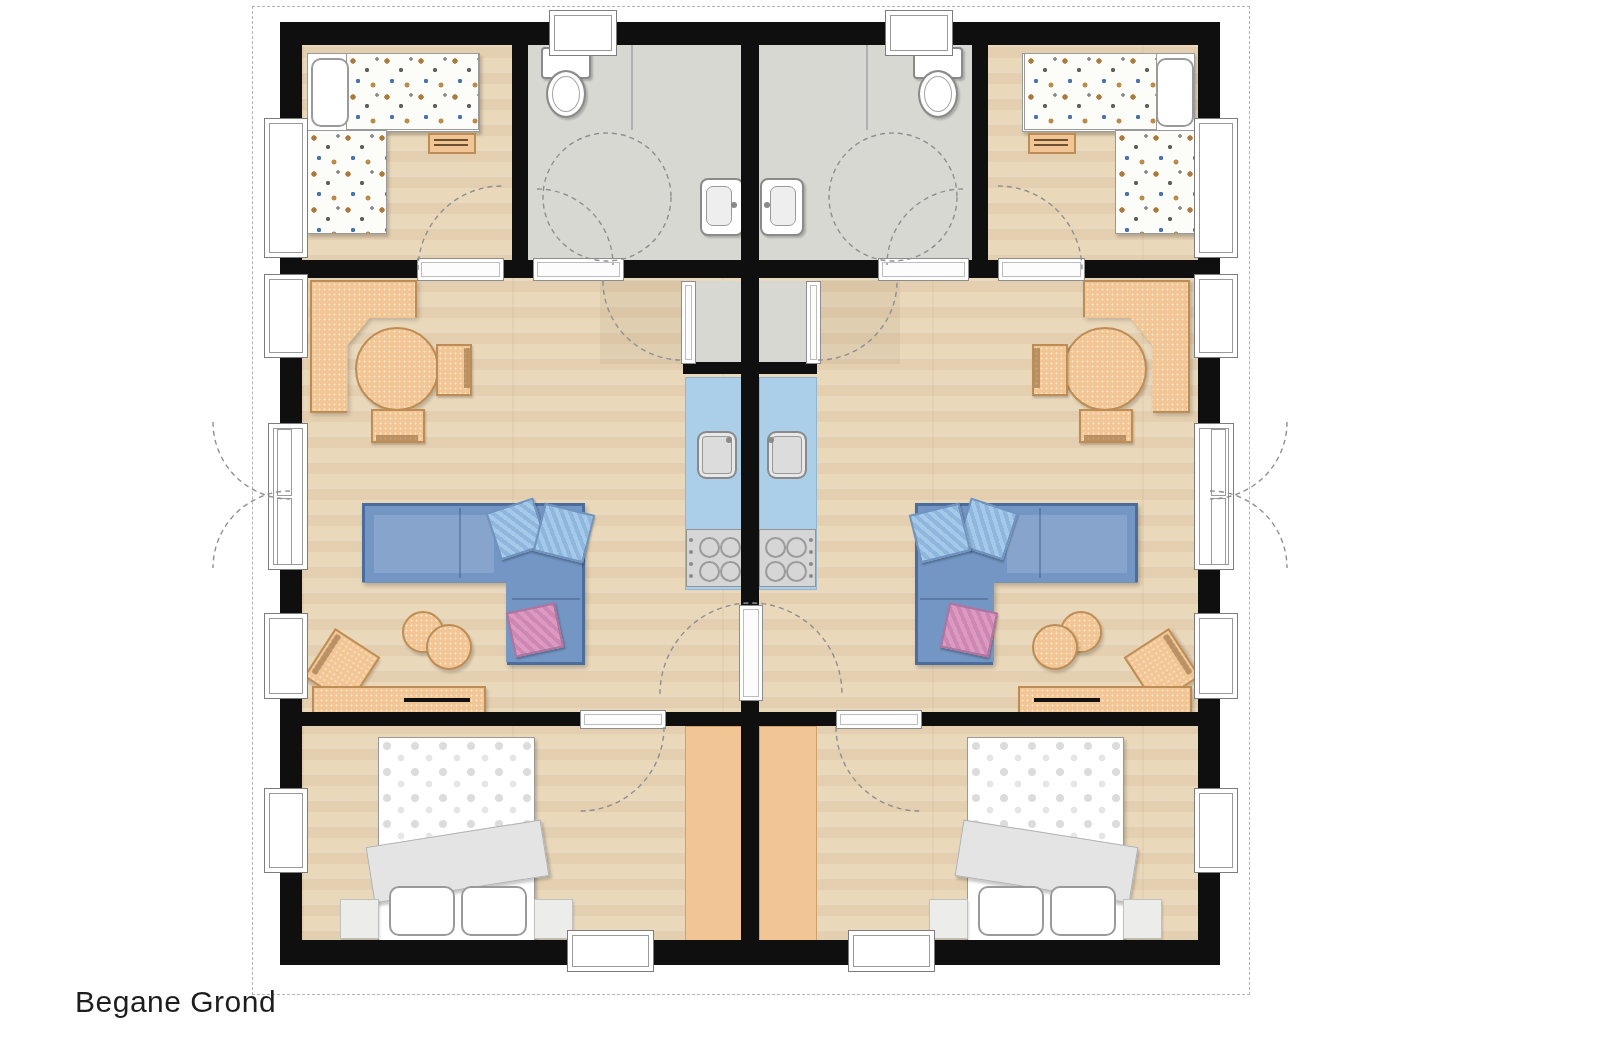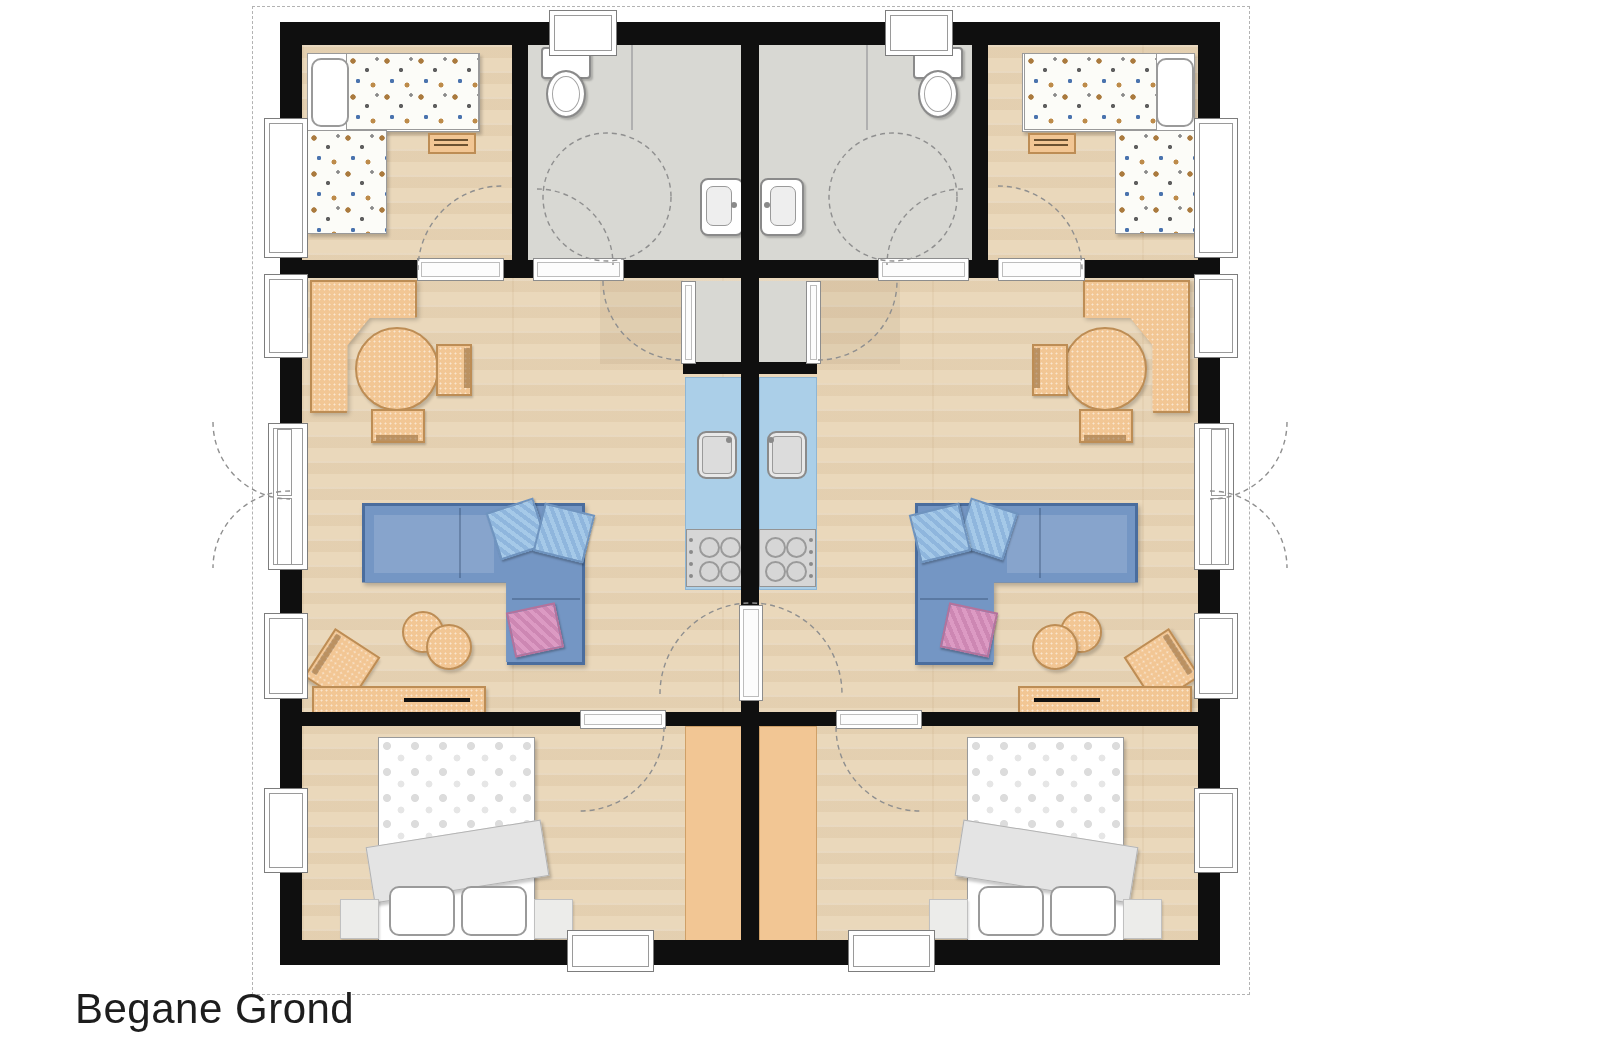--- a/index.html
+++ b/index.html
@@ -73,21 +73,21 @@
   .basin{background:#eee;border:1.5px solid #9a9a9a;border-radius:7px;}
   .dot{background:#8a8a8a;border-radius:50%;}
   .showerline{background:#b0b0b0;}
   
   .counter{background:var(--kitchen-counter,#abcfe8);border:1px solid #8fb6d4;}
   .ksink{background:#dcdcdc;border:2px solid #8a8a8a;border-radius:9px;box-shadow:inset 0 0 0 3px #e8e8e8, inset 0 0 0 4px #9a9a9a;}
   .stove{background:var(--appliance-gray,#d6d6d6);border:1.5px solid #949494;}
   .burner{border:2px solid #9a9a9a;border-radius:50%;}
   .chairback{background:rgba(120,80,35,.45);}
   .wardrobe{background:var(--furniture-wood,#f2c694);border:1.5px solid #cfa068;}
-  #floor-label{color:#1d1d1d;font-size:42px;letter-spacing:.5px;}
+  #floor-label{color:#1d1d1d;font-size:30px;letter-spacing:.5px;}
   svg{position:absolute;left:0;top:0;pointer-events:none;}
 </style>
 </head>
 <body>
 
 <div id="canvas">
 
   <div id="boundary" class="abs"></div>
 
   <div class="abs wood" style="left:302px;top:45px;width:896px;height:895px;"></div>

